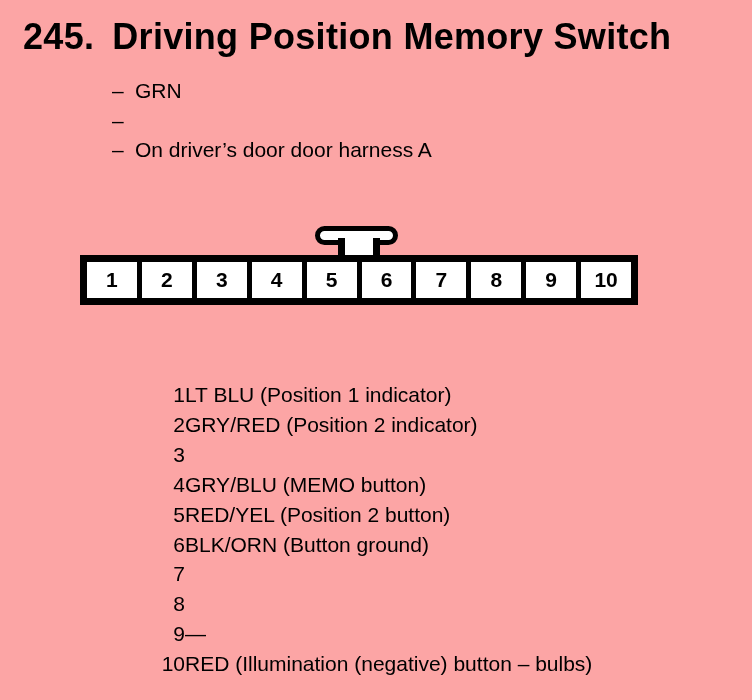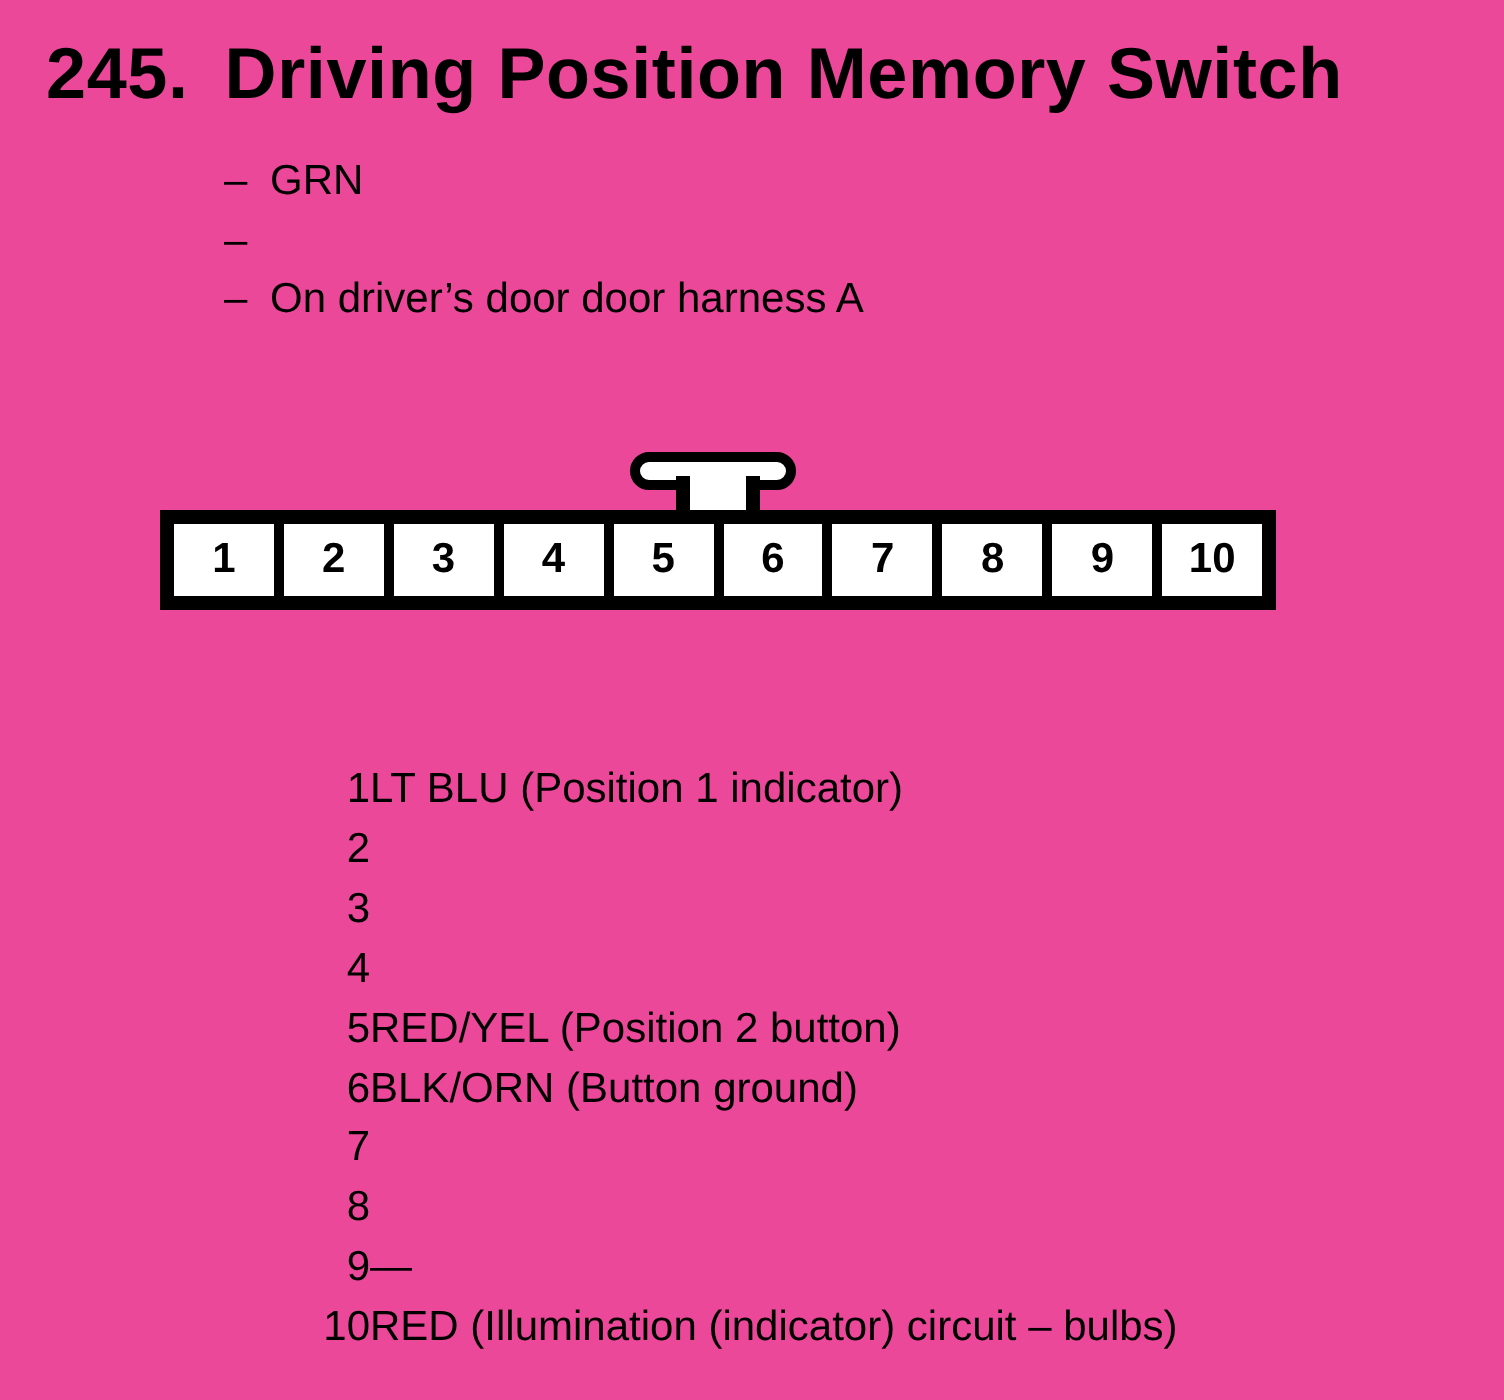--- a/index.html
+++ b/index.html
@@ -4,21 +4,21 @@
 <style>
   html, body {
     margin: 0;
     padding: 0;
     background: #ffffff;
   }
   .page {
     position: relative;
     width: 752px;
     height: 700px;
-    background: #ec4899;
+    background: #fca5a5;
     color: #000000;
     font-family: "Liberation Sans", sans-serif;
     overflow: hidden;
   }
 
   
   .title {
     position: absolute;
     left: 23px;
     top: 16px;
@@ -164,26 +164,28 @@
       </div>
   </div>
 
   <div class="pinout">
     <div class="pinout-row">
       <span class="pin-num">1</span>
       <span class="pin-desc">LT BLU (Position 1 indicator)</span>
     </div>
     <div class="pinout-row">
       <span class="pin-num">2</span>
+      <span class="pin-desc">GRY/RED (Position 2 indicator)</span>
     </div>
     <div class="pinout-row">
       <span class="pin-num">3</span>
     </div>
     <div class="pinout-row">
       <span class="pin-num">4</span>
+      <span class="pin-desc">GRY/BLU (MEMO button)</span>
     </div>
     <div class="pinout-row">
       <span class="pin-num">5</span>
       <span class="pin-desc">RED/YEL (Position 2 button)</span>
     </div>
     <div class="pinout-row">
       <span class="pin-num">6</span>
       <span class="pin-desc">BLK/ORN (Button ground)</span>
     </div>
     <div class="pinout-row">
@@ -191,17 +193,17 @@
     </div>
     <div class="pinout-row">
       <span class="pin-num">8</span>
     </div>
     <div class="pinout-row">
       <span class="pin-num">9</span>
       <span class="pin-desc">—</span>
     </div>
     <div class="pinout-row">
       <span class="pin-num">10</span>
-      <span class="pin-desc">RED (Illumination (indicator) circuit – bulbs)</span>
+      <span class="pin-desc">RED (Illumination (negative) button – bulbs)</span>
     </div>
   </div>
 
 </div>
 
 </body></html>

